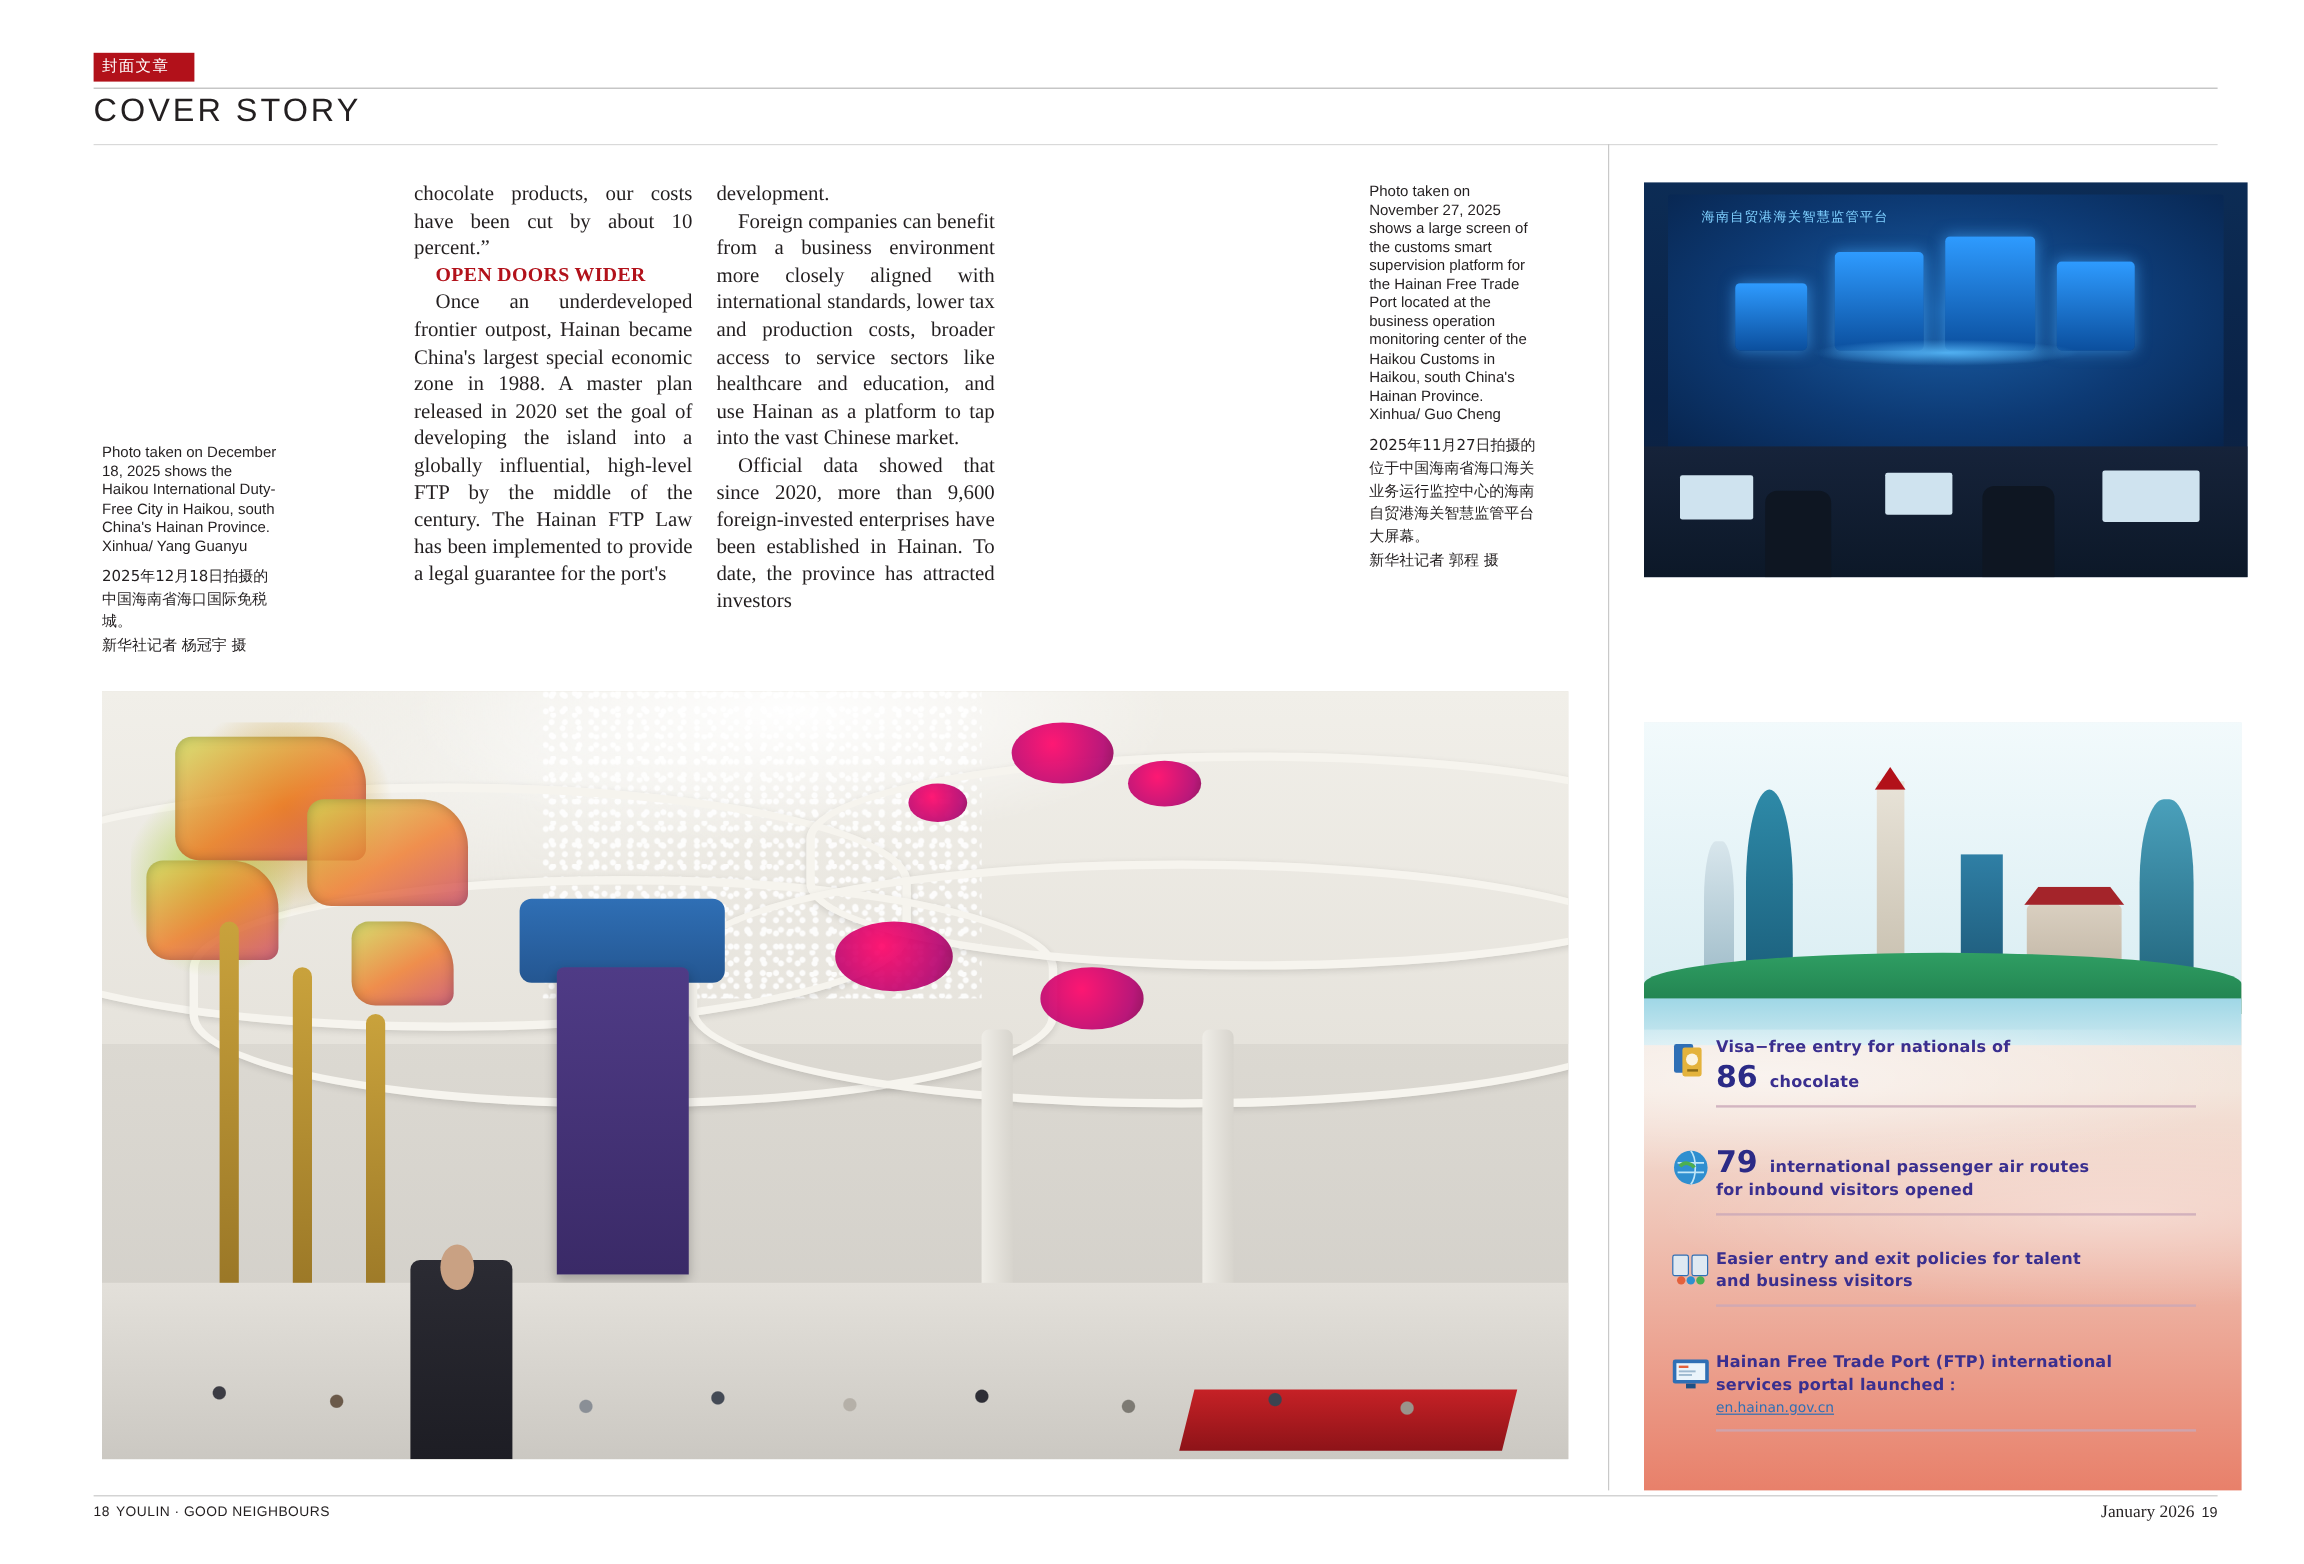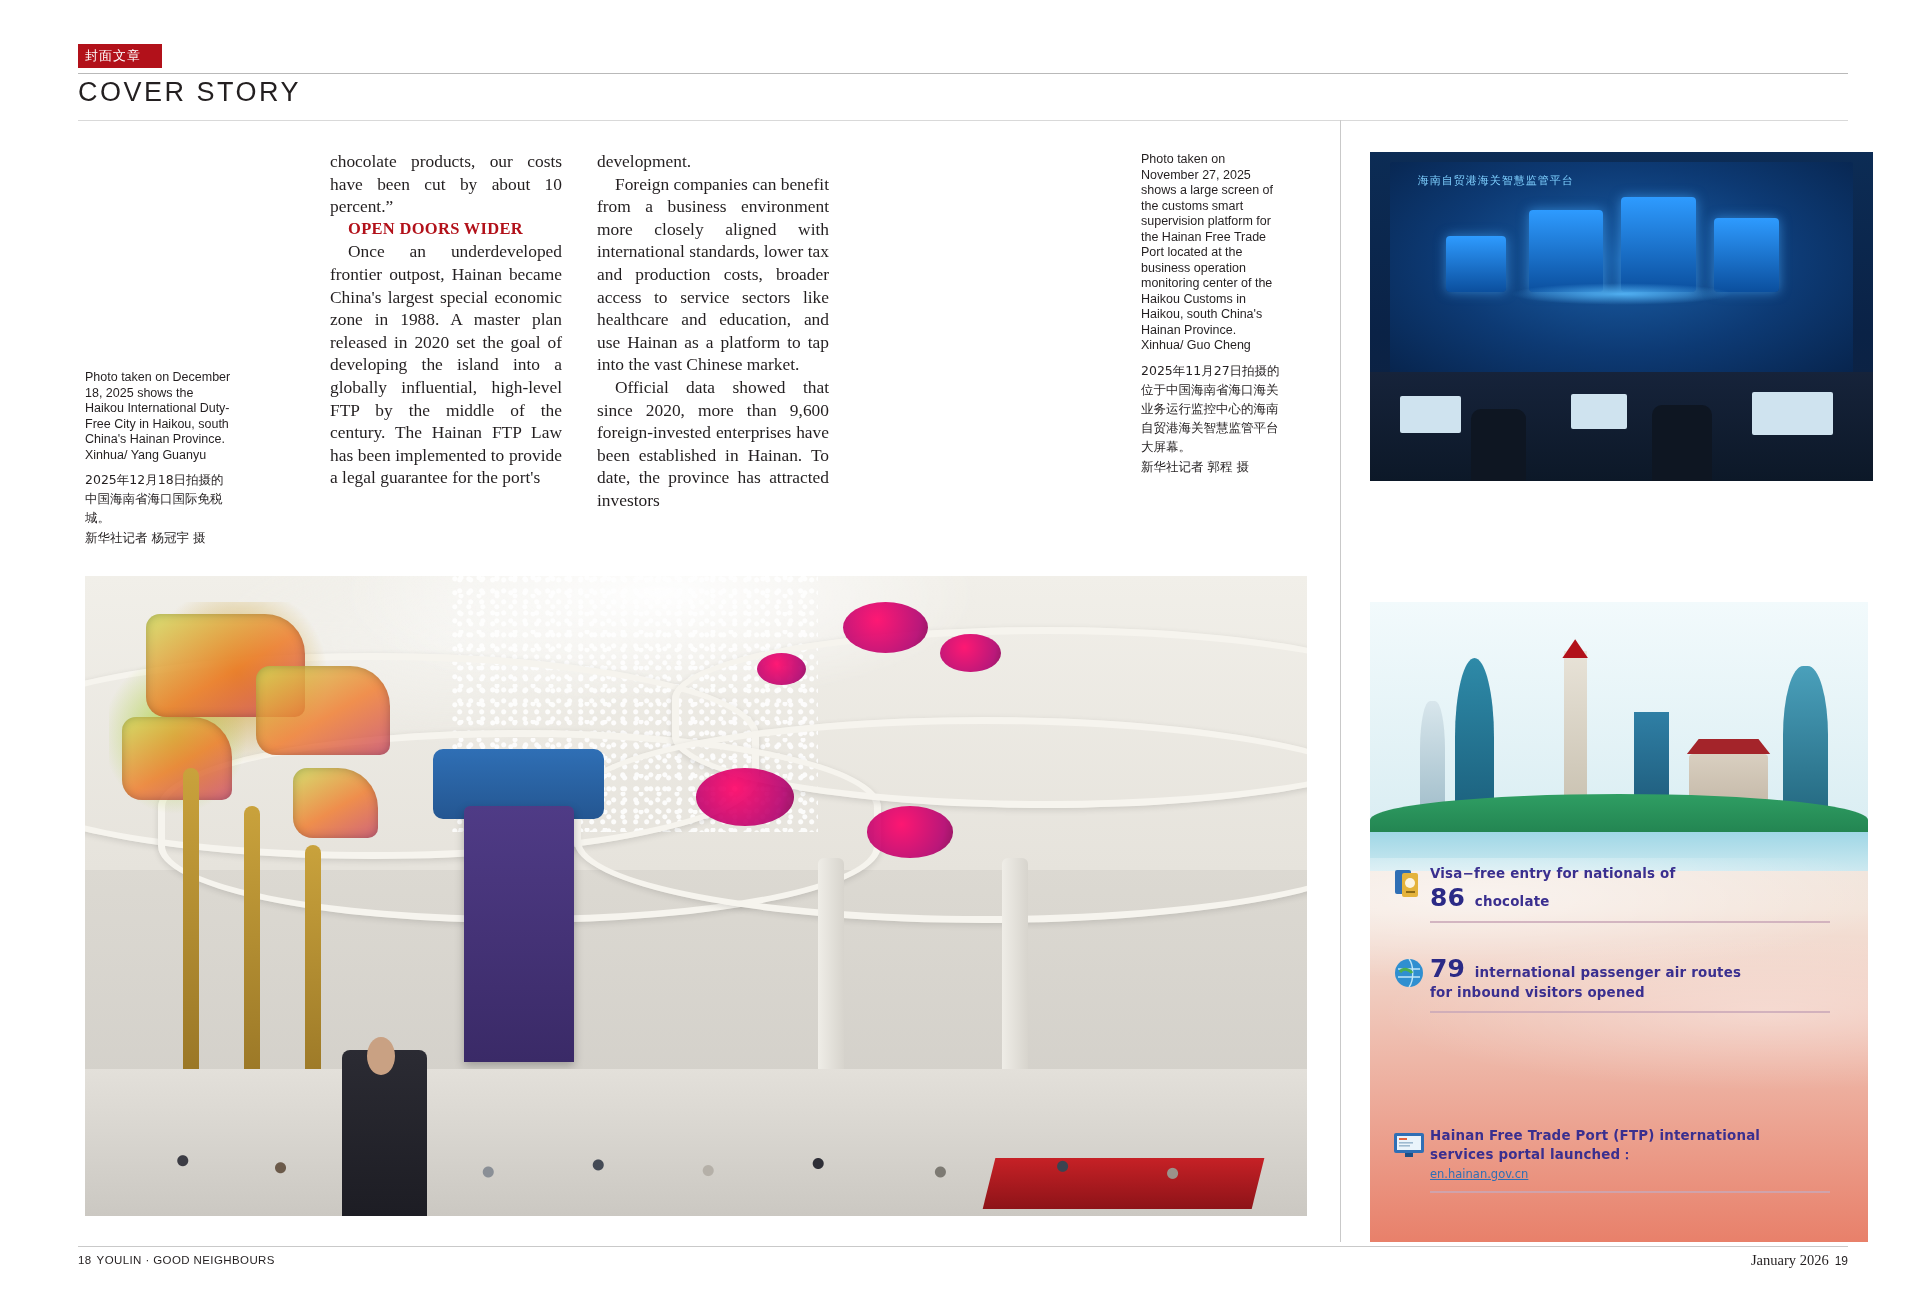--- a/index.html
+++ b/index.html
@@ -51,21 +51,21 @@
   .cap-cn {
     font-family:"DejaVu Sans", sans-serif;
     font-size:12.5px; line-height:19px; color:#231f20; margin-top:7px;
   }
   .cap-cn .credit { display:block; margin-top:1px; }
 
   
   .col { position:absolute; width:232px; font-size:17.4px; line-height:22.6px; color:#231f20; text-align:justify; }
   .col p { margin:0; text-indent:18px; }
   .col p.noindent { text-indent:0; }
-  #col1 { left:330px; top:150px; }
+  #col1 { left:345px; top:150px; }
   #col2 { left:597px; top:150px; }
   .subhead {
     color:#b2111a;
     font-family:"Liberation Serif", serif;
     font-weight:bold;
     font-size:16.5px;
     letter-spacing:.3px;
     margin:13px 0 11px 0;
     text-indent:0;
   }
@@ -407,20 +407,34 @@
         </svg>
       </div>
       <div>
         <span class="ig-big inline">79</span>
         <span class="ig-text inline" style="margin-left:6px;">international passenger air routes</span>
       </div>
       <div class="ig-text">for inbound visitors opened</div>
       <div class="ig-rule"></div>
     </div>
 
+    <div class="ig-item" style="top:438px;">
+      <div class="ig-icon">
+        <svg viewBox="0 0 34 34" width="34" height="34">
+          <rect x="2" y="4" width="13" height="17" rx="1.5" fill="#dfe9f2" stroke="#2f6fb5"></rect>
+          <rect x="18" y="4" width="13" height="17" rx="1.5" fill="#dfe9f2" stroke="#2f6fb5"></rect>
+          <circle cx="9" cy="25" r="3.5" fill="#e4613c"></circle>
+          <circle cx="17" cy="25" r="3.5" fill="#2f8fd0"></circle>
+          <circle cx="25" cy="25" r="3.5" fill="#4caf50"></circle>
+        </svg>
+      </div>
+      <div class="ig-text">Easier entry and exit policies for talent</div>
+      <div class="ig-text">and business visitors</div>
+      <div class="ig-rule"></div>
+    </div>
 
     <div class="ig-item" style="top:524px;">
       <div class="ig-icon">
         <svg viewBox="0 0 34 34" width="34" height="34">
           <rect x="2" y="5" width="30" height="20" rx="2" fill="#2f6fb5"></rect>
           <rect x="5" y="8" width="24" height="14" fill="#eaf4fb"></rect>
           <rect x="7" y="10" width="8" height="2" fill="#e4613c"></rect>
           <rect x="7" y="14" width="14" height="1.6" fill="#9db9cf"></rect>
           <rect x="7" y="17" width="11" height="1.6" fill="#9db9cf"></rect>
           <rect x="13" y="25" width="8" height="4" fill="#1d4f85"></rect>

